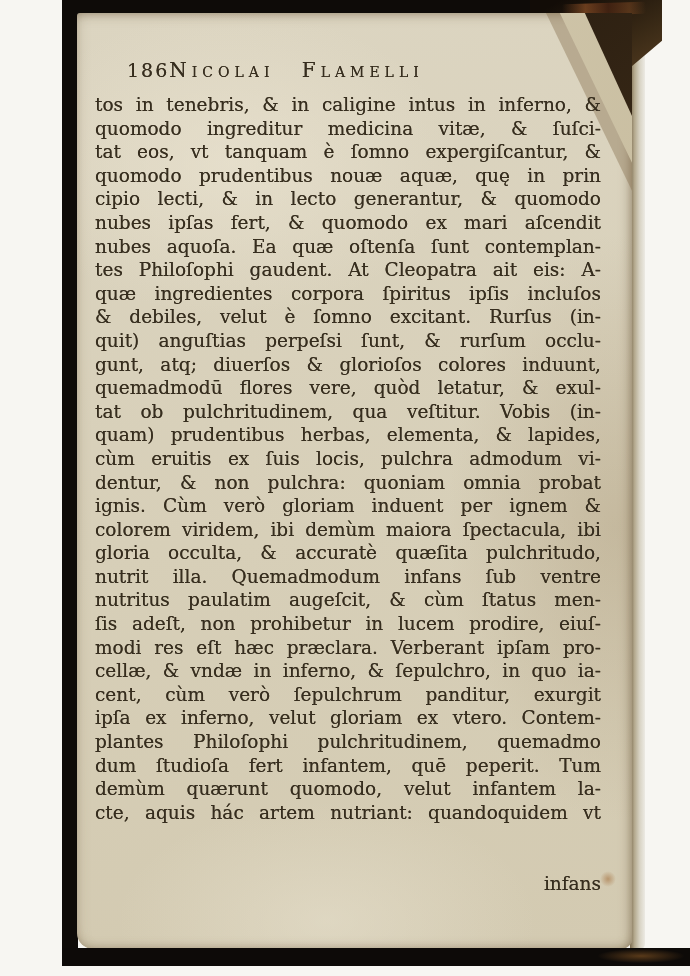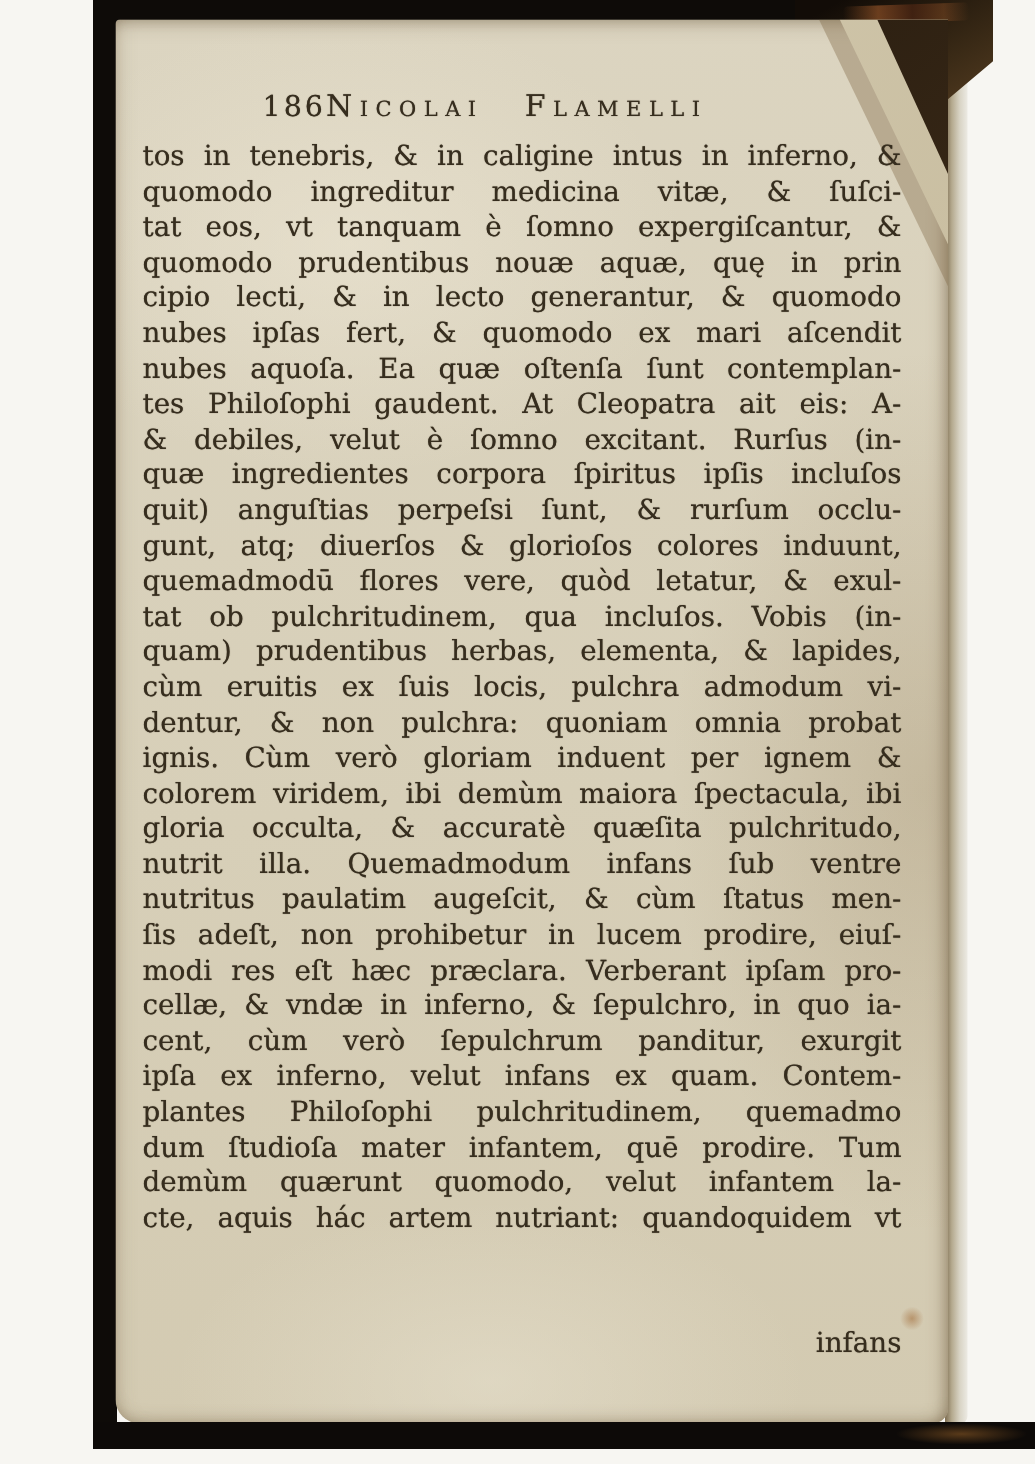--- a/index.html
+++ b/index.html
@@ -57,31 +57,31 @@
     clip-path:polygon(91.5% 0,100% 0,100% 11%);}
   .stain{position:absolute;left:523px;top:858px;width:16px;height:16px;border-radius:50%;
     background:radial-gradient(circle,rgba(155,95,40,.5),rgba(155,95,40,0) 70%);}
   
   .print{position:absolute;left:18px;top:0;width:506px;color:#362d1e;}
   .header-row{
     position:absolute;left:0;top:45px;width:100%;display:flex;align-items:baseline;
     font-variant:small-caps;letter-spacing:5px;word-spacing:16px;font-size:20px;
     text-shadow:0 0 .6px rgba(54,45,30,.8);
   }
-  .pagenum{margin-left:80px;letter-spacing:2px;font-size:19px;font-variant:normal;}
+  .pagenum{margin-left:32px;letter-spacing:2px;font-size:19px;font-variant:normal;}
   .running{flex:1;text-align:left;padding-right:20px;}
   .body-text{
     position:absolute;left:0;top:80px;width:100%;
     font-size:18.5px;line-height:23.6px;
     text-shadow:0 0 .6px rgba(54,45,30,.75);
   }
   .body-text .line{text-align:justify;text-align-last:justify;text-justify:inter-word;white-space:normal;}
   .catchword{
     position:absolute;left:0;top:860px;width:100%;text-align:right;
-    font-size:18.5px;text-shadow:0 0 .6px rgba(54,45,30,.75);margin-top:12px;
+    font-size:18.5px;text-shadow:0 0 .6px rgba(54,45,30,.75);
   }
 </style>
 </head>
 <body>
 
 <div class="scan">
   <div class="border-left"></div>
   <div class="border-top"></div>
   <div class="edge-strip"></div>
   <div class="corner-dark"></div>
@@ -100,41 +100,41 @@
       </div>
       <div class="body-text">
           <div class="line">tos in tenebris, &amp; in caligine intus in inferno, &amp;</div>
           <div class="line">quomodo ingreditur medicina vitæ, &amp; ſuſci-</div>
           <div class="line">tat eos, vt tanquam è ſomno expergiſcantur, &amp;</div>
           <div class="line">quomodo prudentibus nouæ aquæ, quę in prin</div>
           <div class="line">cipio lecti, &amp; in lecto generantur, &amp; quomodo</div>
           <div class="line">nubes ipſas fert, &amp; quomodo ex mari aſcendit</div>
           <div class="line">nubes aquoſa. Ea quæ oſtenſa ſunt contemplan-</div>
           <div class="line">tes Philoſophi gaudent. At Cleopatra ait eis: A-</div>
+          <div class="line">quæ ingredientes corpora ſpiritus ipſis incluſos</div>
           <div class="line">&amp; debiles, velut è ſomno excitant. Rurſus (in-</div>
-          <div class="line">quæ ingredientes corpora ſpiritus ipſis incluſos</div>
           <div class="line">quit) anguſtias perpeſsi ſunt, &amp; rurſum occlu-</div>
           <div class="line">gunt, atq; diuerſos &amp; glorioſos colores induunt,</div>
           <div class="line">quemadmodū flores vere, quòd letatur, &amp; exul-</div>
-          <div class="line">tat ob pulchritudinem, qua incluſos. Vobis (in-</div>
+          <div class="line">tat ob pulchritudinem, qua veſtitur. Vobis (in-</div>
           <div class="line">quam) prudentibus herbas, elementa, &amp; lapides,</div>
           <div class="line">cùm eruitis ex ſuis locis, pulchra admodum vi-</div>
           <div class="line">dentur, &amp; non pulchra: quoniam omnia probat</div>
           <div class="line">ignis. Cùm verò gloriam induent per ignem &amp;</div>
           <div class="line">colorem viridem, ibi demùm maiora ſpectacula, ibi</div>
           <div class="line">gloria occulta, &amp; accuratè quæſita pulchritudo,</div>
           <div class="line">nutrit illa. Quemadmodum infans ſub ventre</div>
           <div class="line">nutritus paulatim augeſcit, &amp; cùm ſtatus men-</div>
           <div class="line">ſis adeſt, non prohibetur in lucem prodire, eiuſ-</div>
           <div class="line">modi res eſt hæc præclara. Verberant ipſam pro-</div>
           <div class="line">cellæ, &amp; vndæ in inferno, &amp; ſepulchro, in quo ia-</div>
           <div class="line">cent, cùm verò ſepulchrum panditur, exurgit</div>
-          <div class="line">ipſa ex inferno, velut infans ex quam. Contem-</div>
+          <div class="line">ipſa ex inferno, velut gloriam ex vtero. Contem-</div>
           <div class="line">plantes Philoſophi pulchritudinem, quemadmo</div>
-          <div class="line">dum ſtudioſa mater infantem, quē prodire. Tum</div>
+          <div class="line">dum ſtudioſa fert infantem, quē peperit. Tum</div>
           <div class="line">demùm quærunt quomodo, velut infantem la-</div>
           <div class="line">cte, aquis hác artem nutriant: quandoquidem vt</div>
         </div>
       <div class="catchword">infans</div>
     </div>
   </div>
 
   <div class="border-bottom"></div>
   <div class="bottom-smudge"></div>
 </div>

